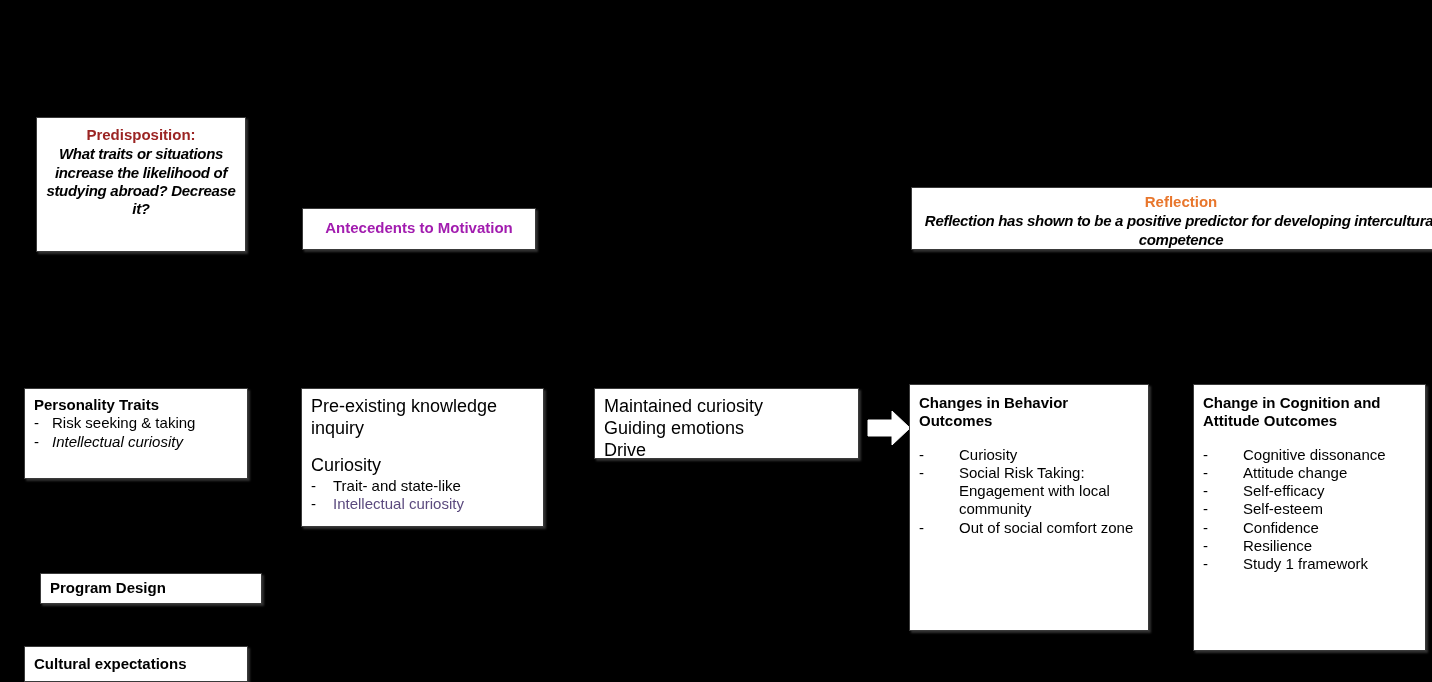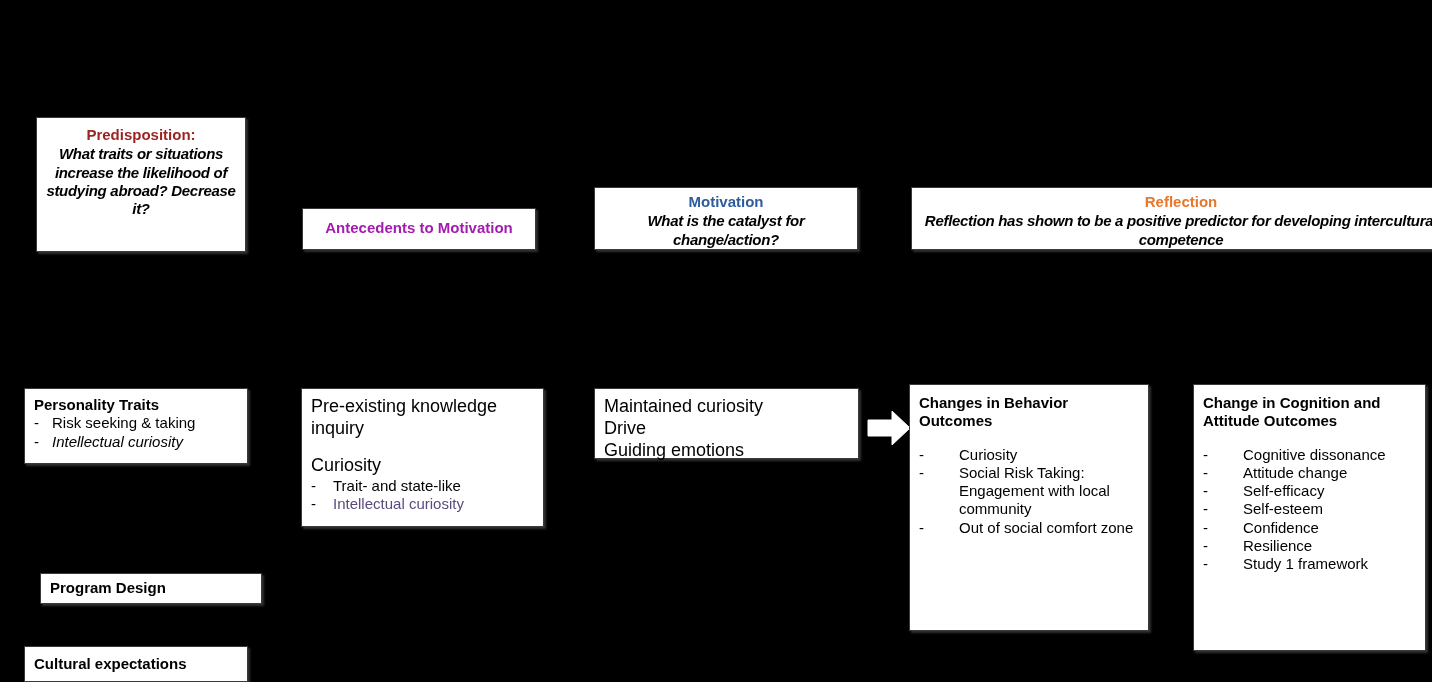--- a/index.html
+++ b/index.html
@@ -102,31 +102,27 @@
 
   <div class="box hdr-box" style="left:36px; top:117px; width:210px; height:135px; padding-top:8px;">
     <span class="hdr-title title-red">Predisposition:</span>
     <span class="hdr-sub">What traits or situations increase the likelihood of studying abroad? Decrease it?</span>
   </div>
 
   <div class="box hdr-box" style="left:302px; top:208px; width:234px; height:42px; display:flex; align-items:center; justify-content:center;">
     <span class="hdr-title title-purple">Antecedents to Motivation</span>
   </div>
 
-  <div class="box hdr-box" style="left:594px; top:187px; width:264px; height:63px; padding-top:5px;">
-    <span class="hdr-title title-blue">Motivation</span>
-    <span class="hdr-sub">What is the catalyst for change/action?</span>
-  </div>
 
   <div class="box hdr-box" style="left:911px; top:187px; width:540px; height:63px; padding-top:5px;">
     <span class="hdr-title title-orange">Reflection</span>
     <span class="hdr-sub">Reflection has shown to be a positive predictor for developing intercultural competence</span>
   </div>
 
-  <div class="box body-box" style="left:24px; top:388px; width:224px; height:76px;">
+  <div class="box body-box" style="left:24px; top:388px; width:224px; height:91px;">
     <span class="b-title">Personality Traits</span>
     <ul class="bul tight">
       <li>
         <span class="dash">-</span>
         <span>Risk seeking &amp; taking</span>
       </li>
       <li>
         <span class="dash">-</span>
         <span class="ital">Intellectual curiosity</span>
       </li>
@@ -154,22 +150,22 @@
       </li>
       <li>
         <span class="dash">-</span>
         <span class="purple-txt">Intellectual curiosity</span>
       </li>
     </ul>
   </div>
 
   <div class="box body-box" style="left:594px; top:388px; width:265px; height:71px;">
     <span class="plain-line">Maintained curiosity</span>
+    <span class="plain-line">Guiding emotions</span>
     <span class="plain-line">Drive</span>
-    <span class="plain-line">Guiding emotions</span>
   </div>
 
   <div class="arrow-wrap" style="left:866px; top:408px;">
     <svg width="46" height="40" viewBox="0 0 46 40" xmlns="http://www.w3.org/2000/svg">
       <polygon points="2,12 26,12 26,3 44,20 26,37 26,28 2,28" fill="#ffffff" stroke="#ffffff" stroke-width="1"></polygon>
     </svg>
   </div>
 
   <div class="box body-box" style="left:909px; top:384px; width:240px; height:247px; padding-top:9px;">
     <span class="b-title center">Changes in Behavior</span>

